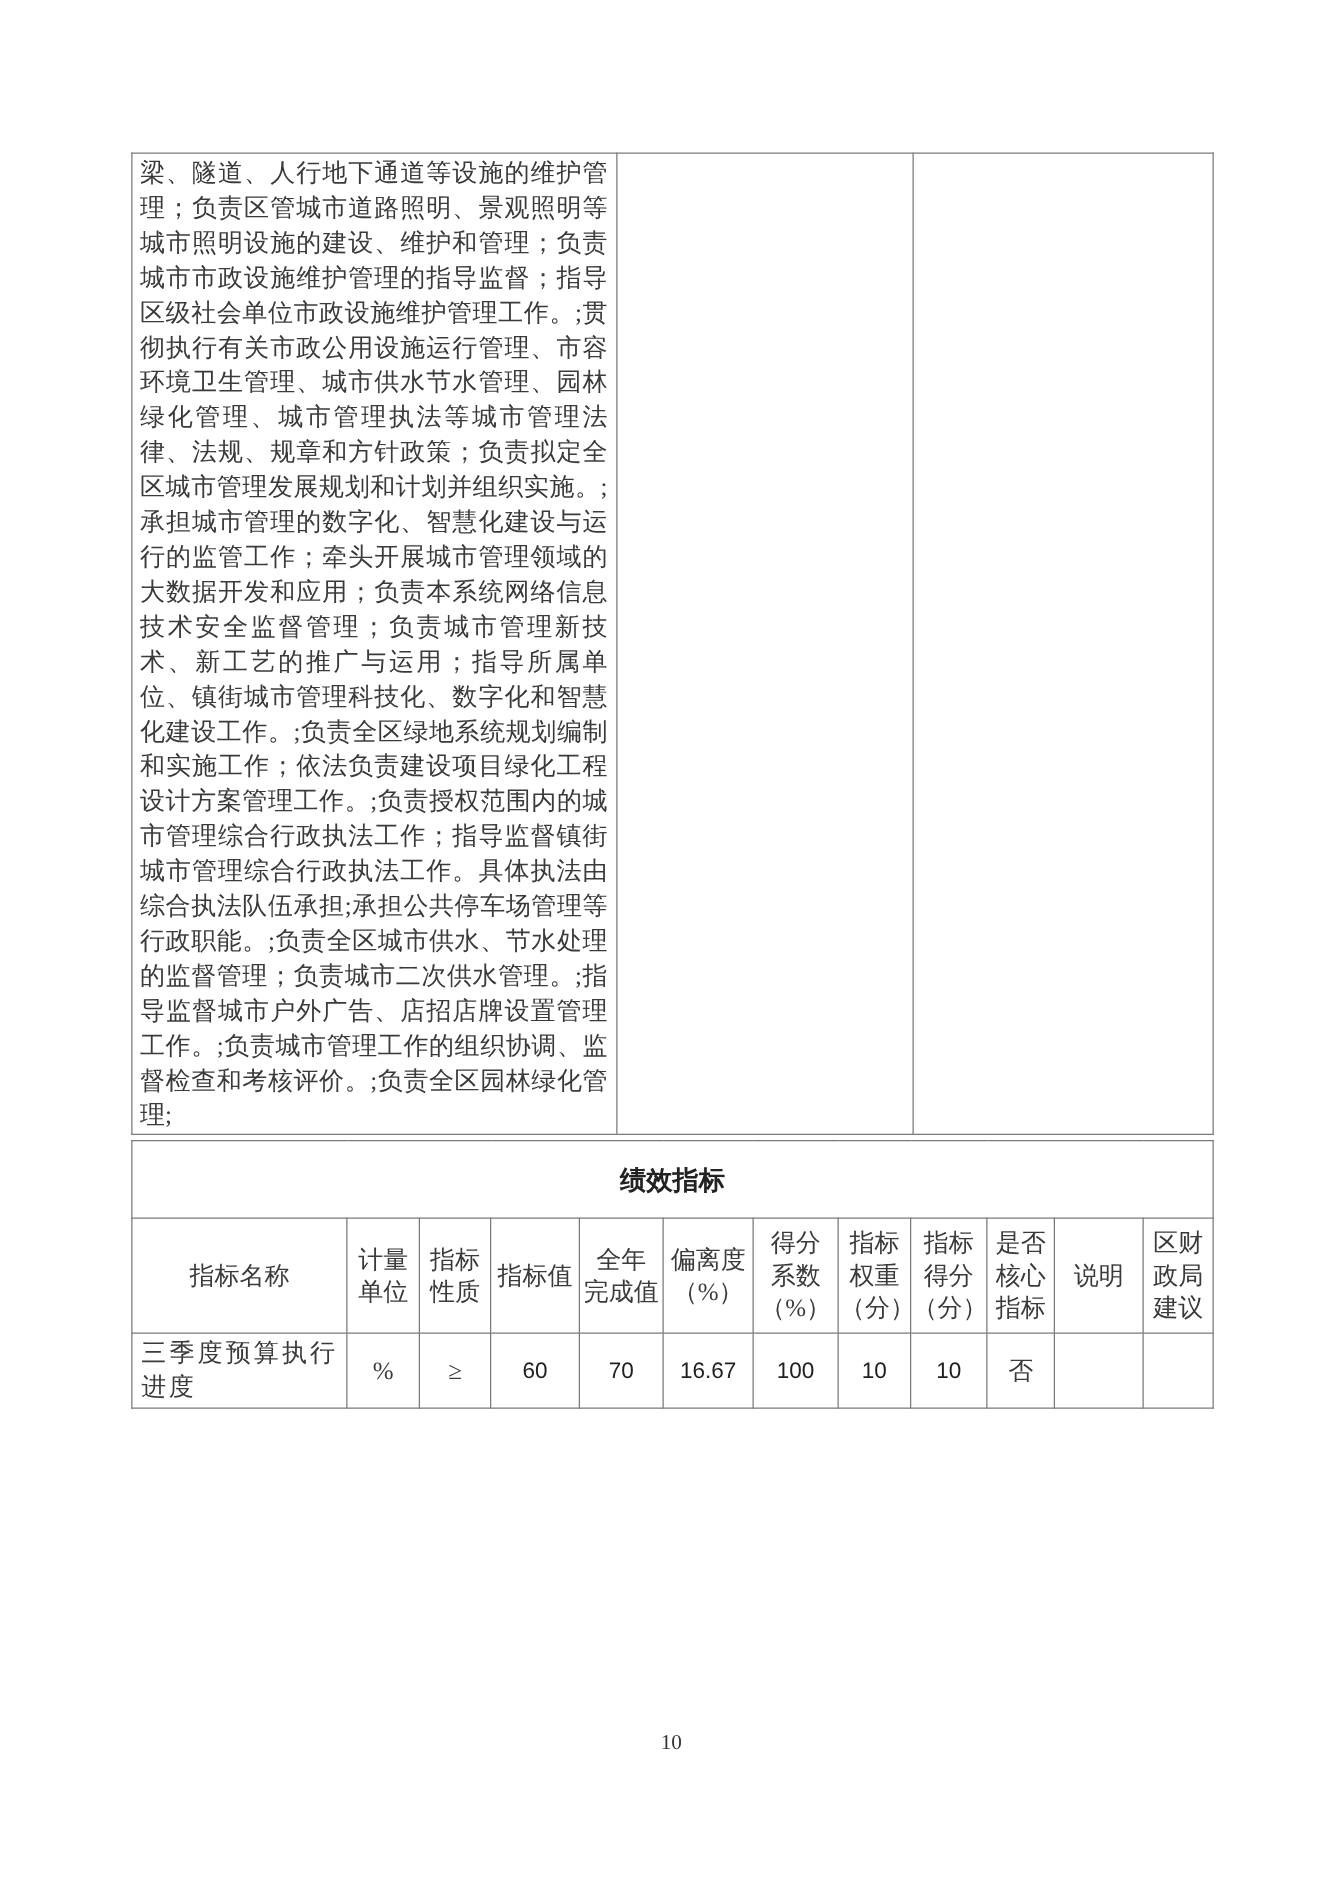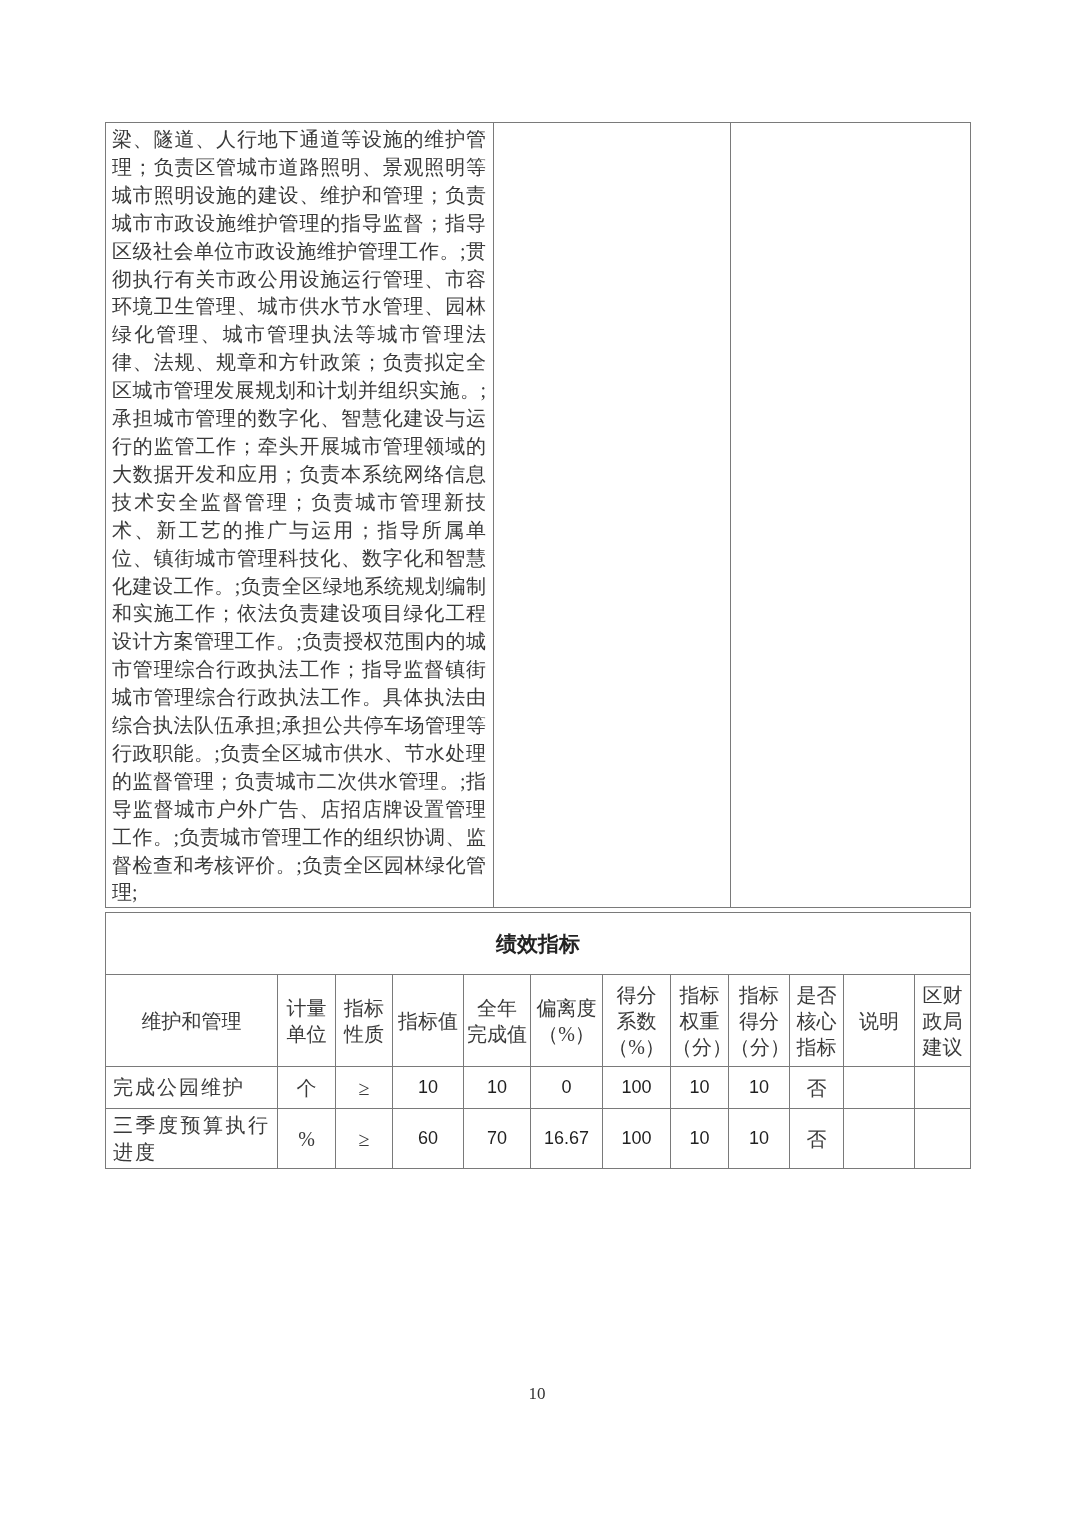--- a/index.html
+++ b/index.html
@@ -99,21 +99,21 @@
         <col style="width:71px">
         <col style="width:56px">
     </colgroup>
 
     <tbody>
         <tr style="height:62px">
       <td class="title-cell" colspan="12">绩效指标</td>
     </tr>
 
     <tr style="height:92px">
-      <td class="hdr">维护和管理</td>
+      <td class="hdr">指标名称</td>
       <td class="hdr">计量
 单位</td>
       <td class="hdr">指标
 性质</td>
       <td class="hdr">指标值</td>
       <td class="hdr">全年
 完成值</td>
       <td class="hdr">偏离度
 （%）</td>
       <td class="hdr">得分
@@ -127,34 +127,20 @@
 （分）</td>
       <td class="hdr">是否
 核心
 指标</td>
       <td class="hdr">说明</td>
       <td class="hdr">区财
 政局
 建议</td>
     </tr>
 
-    <tr style="height:42px">
-      <td class="name">完成公园维护</td>
-      <td class="c">个</td>
-      <td class="c">≥</td>
-      <td class="num">10</td>
-      <td class="num">10</td>
-      <td class="num">0</td>
-      <td class="num">100</td>
-      <td class="num">10</td>
-      <td class="num">10</td>
-      <td class="c">否</td>
-      <td class="c"></td>
-      <td class="c"></td>
-    </tr>
 
 
 
 
 
     <tr style="height:60px">
       <td class="name">三季度预算执行进度</td>
       <td class="c">%</td>
       <td class="c">≥</td>
       <td class="num">60</td>

